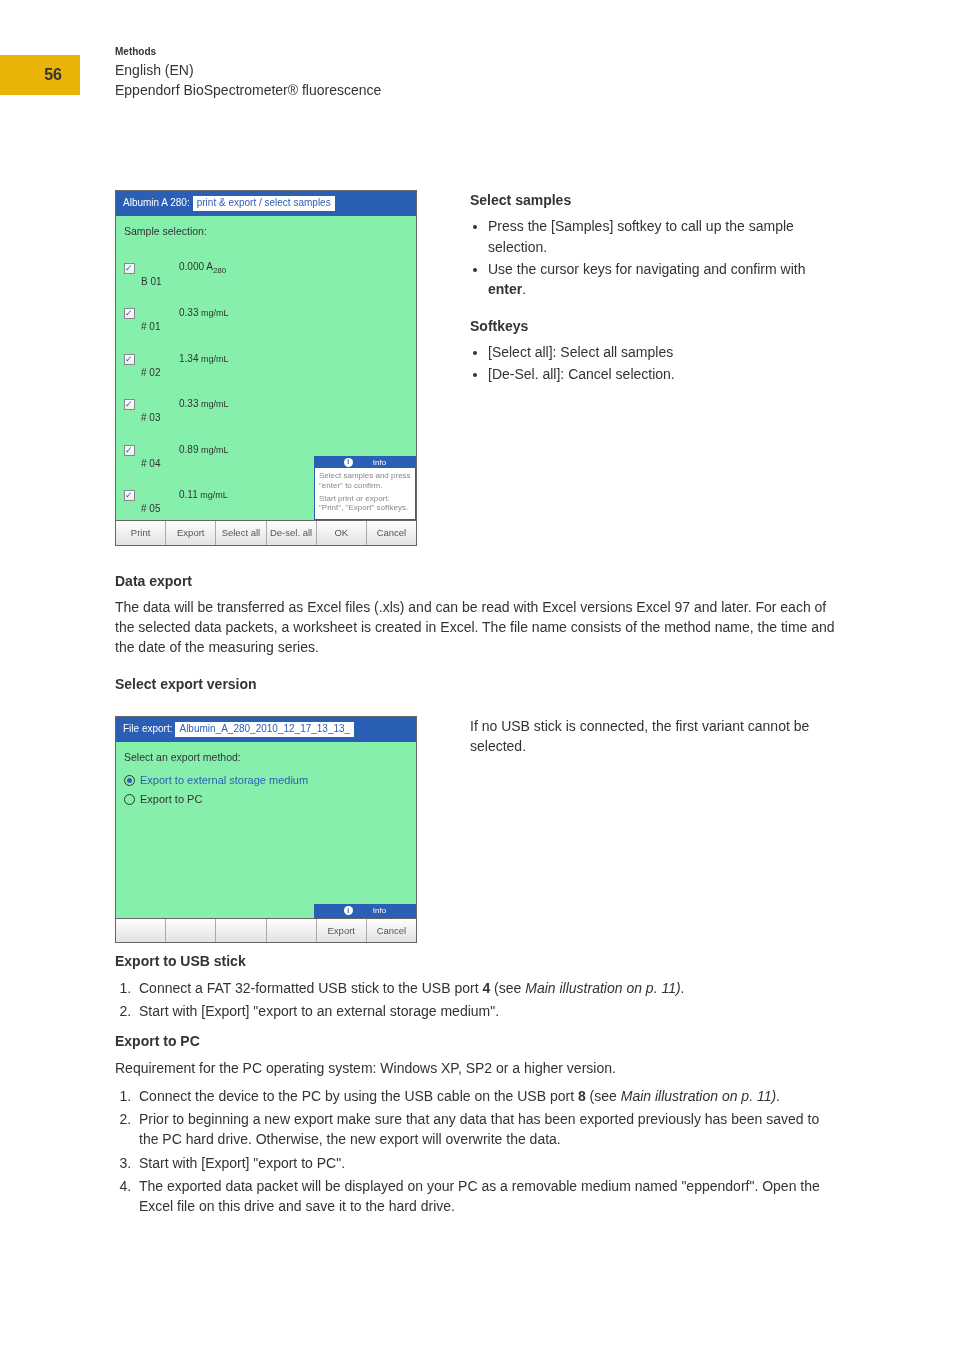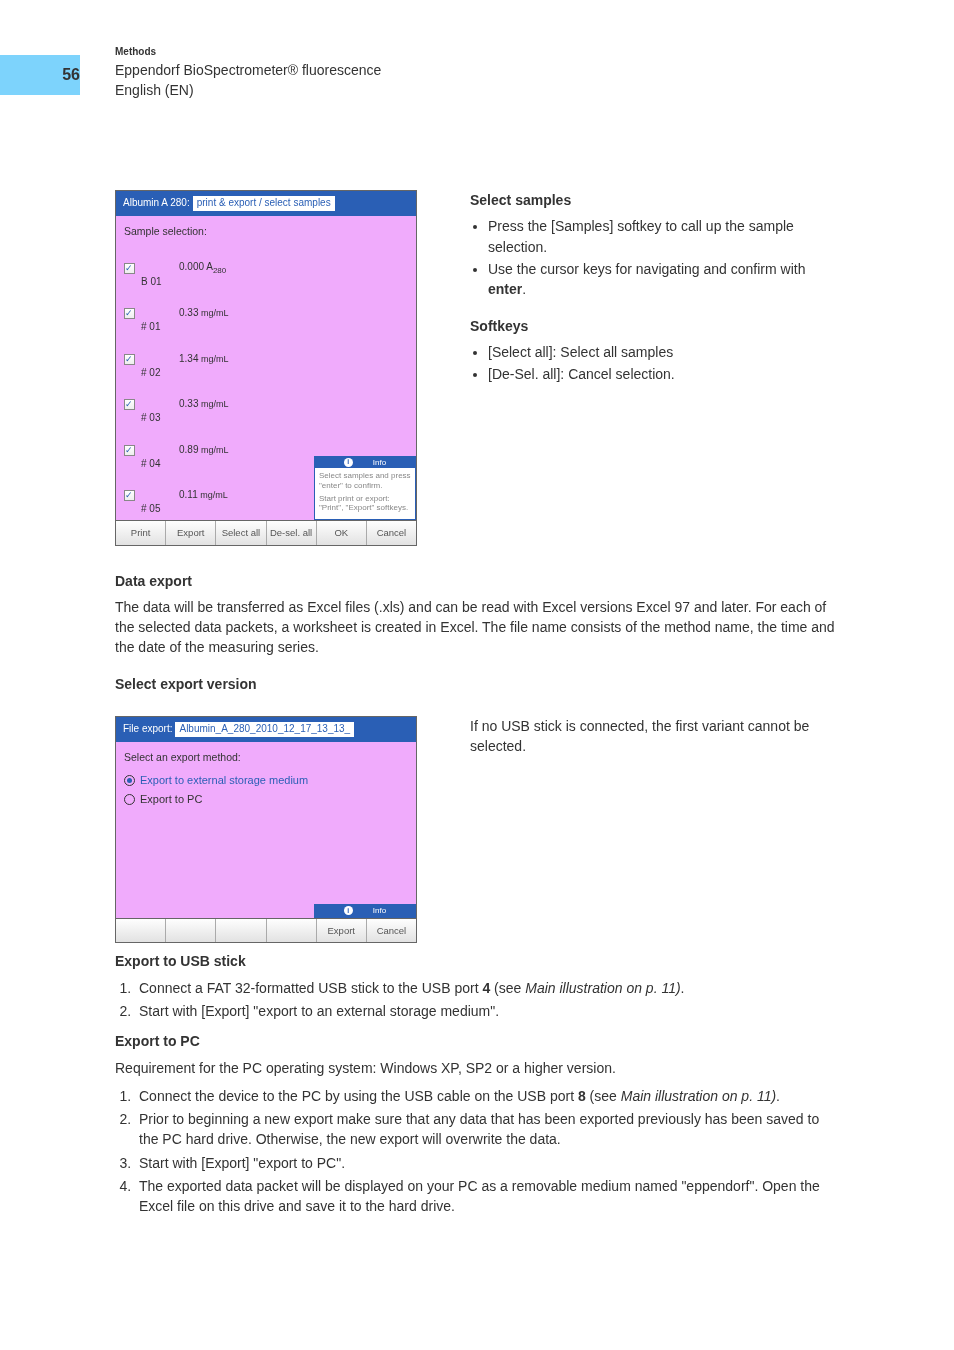--- a/index.html
+++ b/index.html
@@ -18,43 +18,44 @@
     min-height: 1350px;
     box-sizing: border-box;
     padding: 45px 115px 60px 115px;
   }
   .page-num-tab {
     position: absolute;
     left: 0;
     top: 55px;
     width: 80px;
     height: 40px;
-    background: #7dd3fc;
+    background: #eab308;
     display: flex;
     align-items: center;
     justify-content: flex-end;
+    padding-right: 18px;
     font-weight: 700;
     font-size: 16px;
     box-sizing: border-box;
   }
   .hdr { margin-bottom: 90px; }
   .hdr .title { font-weight: 700; font-size: 10px; }
   .hdr .sub { font-size: 14px; }
   .two-col {
     display: flex;
     gap: 55px;
     margin-bottom: 25px;
   }
   .col-left { width: 300px; flex-shrink: 0; }
   .col-right { flex: 1; }
 
   .device-screen {
     width: 300px;
     border: 1px solid #666;
-    background: #f0abfc;
+    background: #86efac;
     font-size: 10px;
     font-family: Arial, sans-serif;
     display: flex;
     flex-direction: column;
   }
   .ds-header {
     background: #2a5fb5;
     color: #fff;
     padding: 5px 7px;
     display: flex;
@@ -181,22 +182,22 @@
 </style>
 </head>
 <body>
 
 <div class="page">
 
   <div class="page-num-tab">56</div>
 
   <div class="hdr">
     <div class="title">Methods</div>
+    <div class="sub">English (EN)</div>
     <div class="sub">Eppendorf BioSpectrometer® fluorescence</div>
-    <div class="sub">English (EN)</div>
   </div>
 
   <div class="two-col">
     <div class="col-left">
       <div class="device-screen">
         <div class="ds-header">
           <span class="h-main">Albumin A 280:</span>
           <span class="h-path">print &amp; export / select samples</span>
         </div>
         <div class="ds-body" style="min-height:175px;">

